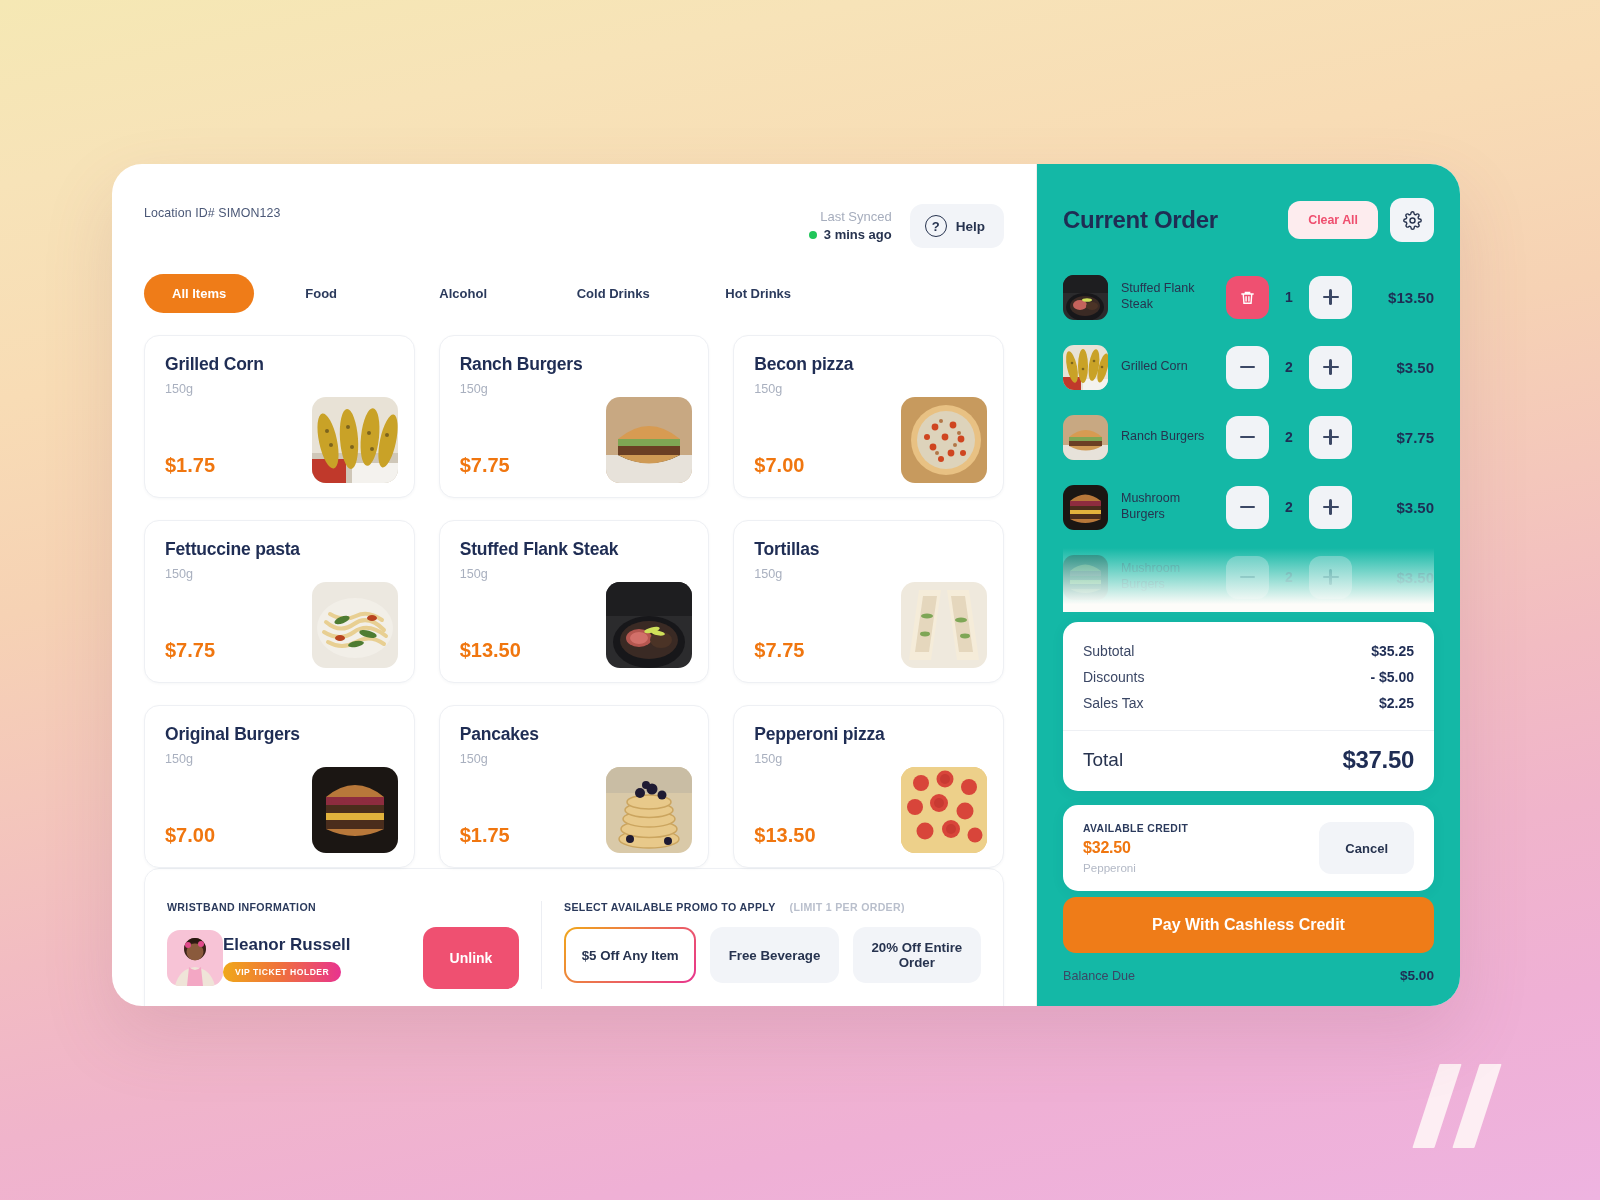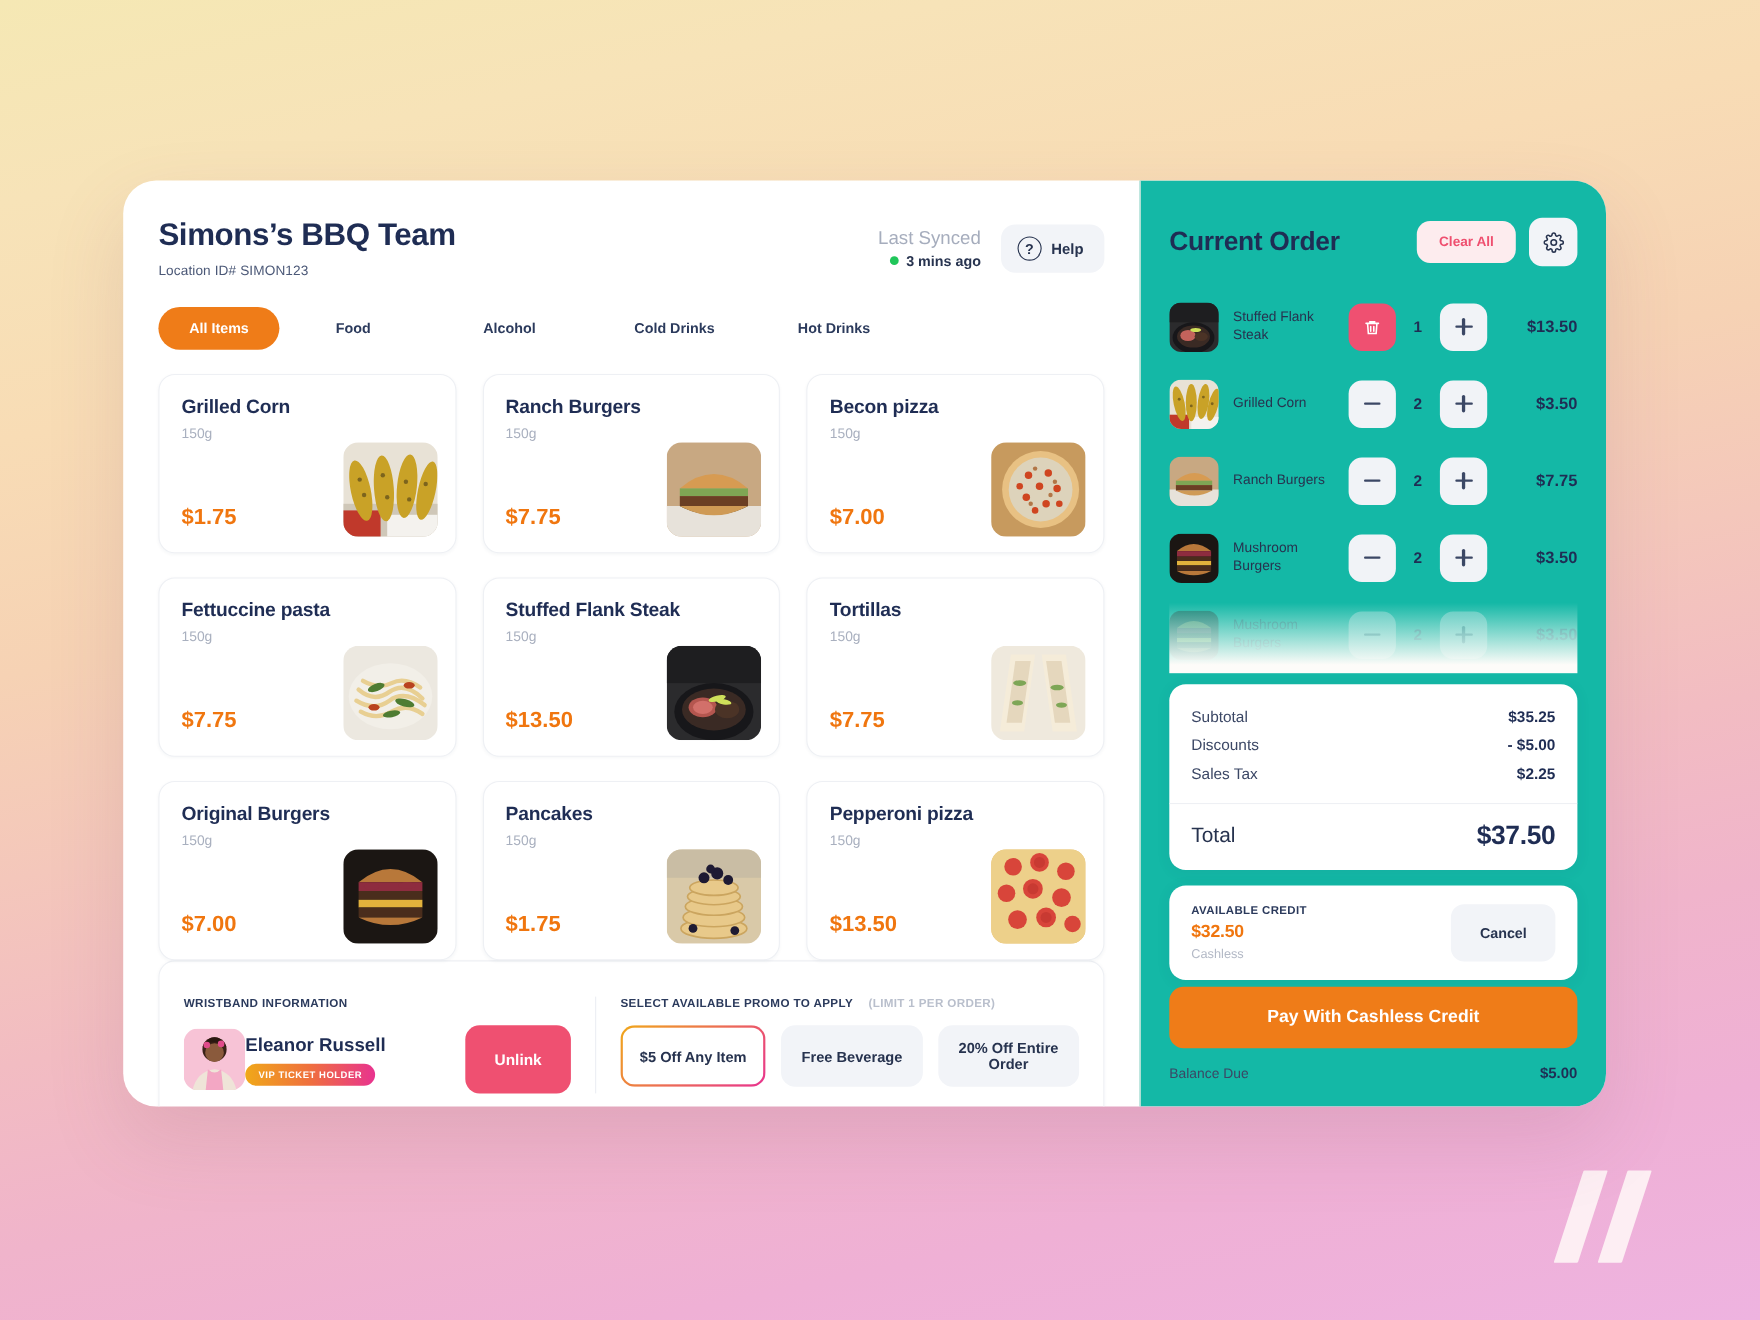--- a/index.html
+++ b/index.html
@@ -39,21 +39,21 @@
 
   
   .left { width:924px; padding:34px 32px 0 32px; position:relative; display:flex; flex-direction:column; }
 
   .left-head { display:flex; align-items:flex-start; justify-content:space-between; }
   .store-title { font-size:28.5px; font-weight:700; color:#1f2d54; letter-spacing:-.4px; }
   .store-sub { font-size:12.4px; color:#4b5877; margin-top:8px; letter-spacing:.1px; }
 
   .head-right { display:flex; align-items:center; gap:18px; padding-top:6px; }
   .sync { text-align:right; line-height:1.35; }
-  .sync-label { font-size:17px; color:#a6adbd; }
+  .sync-label { font-size:13px; color:#a6adbd; }
   .sync-row { display:flex; align-items:center; gap:7px; justify-content:flex-end; }
   .dot { width:8px; height:8px; border-radius:50%; background:#20c65a; }
   .sync-val { font-size:13px; color:#27334f; font-weight:600; }
 
   .help-btn {
     display:flex; align-items:center; gap:9px;
     background:#f2f4f8; border-radius:13px; padding:11px 19px 11px 15px;
     cursor:pointer; border:none;
   }
   .help-btn .q {
@@ -230,21 +230,20 @@
   <span class="s1"></span>
     <span class="s2"></span>
 </div>
 
 <div class="app">
 
   <div class="left">
 
     <div class="left-head">
       <div>
-        <div class="store-title">Simons’s BBQ Team</div>
         <div class="store-sub">Location ID# SIMON123</div>
       </div>
       <div class="head-right">
         <div class="sync">
           <div class="sync-label">Last Synced</div>
           <div class="sync-row">
             <span class="dot"></span>
             <span class="sync-val">3 mins ago</span>
           </div>
         </div>
@@ -691,21 +690,21 @@
       <div class="tot-foot">
         <span class="k">Total</span>
         <span class="v">$37.50</span>
       </div>
     </div>
 
     <div class="credit">
       <div>
         <div class="credit-label">AVAILABLE CREDIT</div>
         <div class="credit-amt">$32.50</div>
-        <div class="credit-avail">Cashless</div>
+        <div class="credit-avail">Pepperoni</div>
       </div>
       <button class="cancel-btn">Cancel</button>
     </div>
 
     <button class="pay-btn">Pay With Cashless Credit</button>
 
     <div class="balance">
       <span class="k">Balance Due</span>
       <span class="v">$5.00</span>
     </div>

